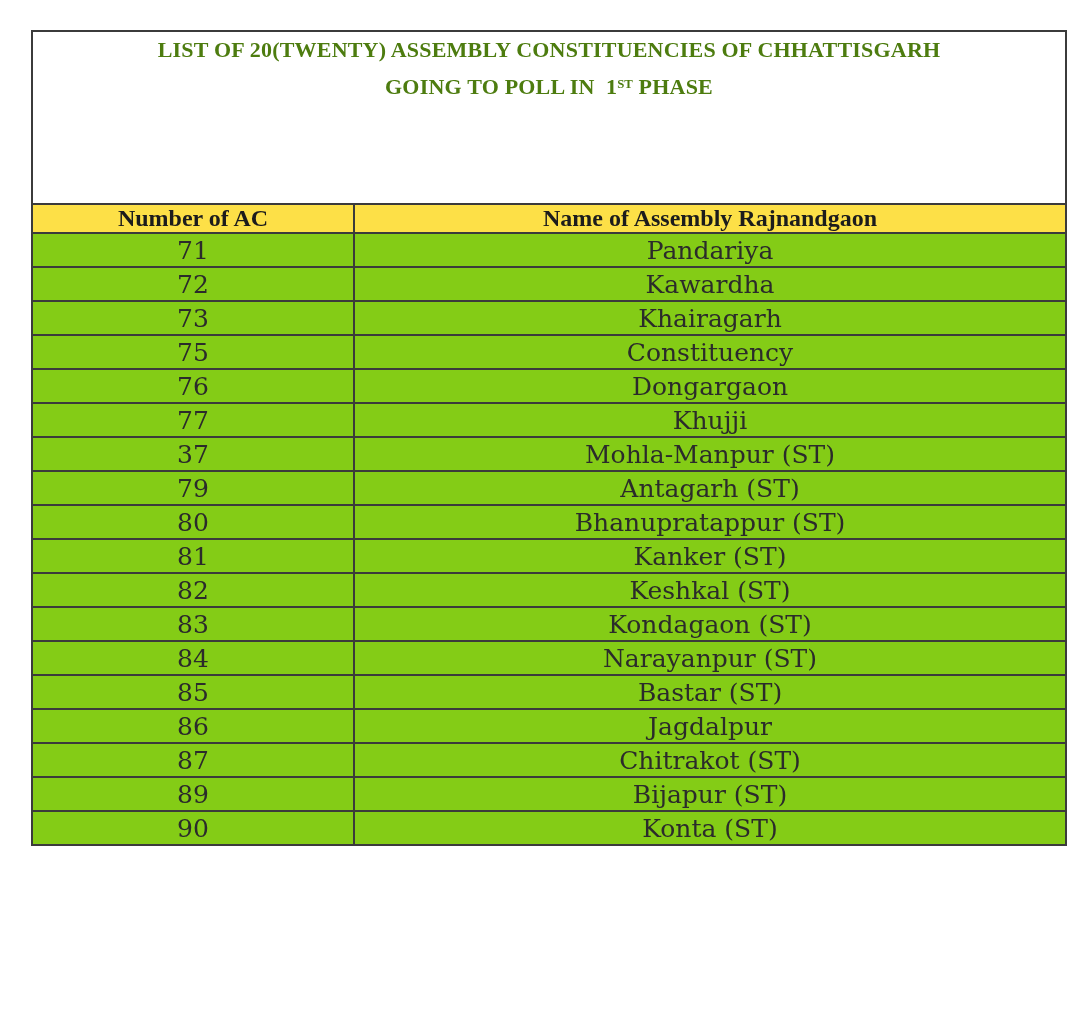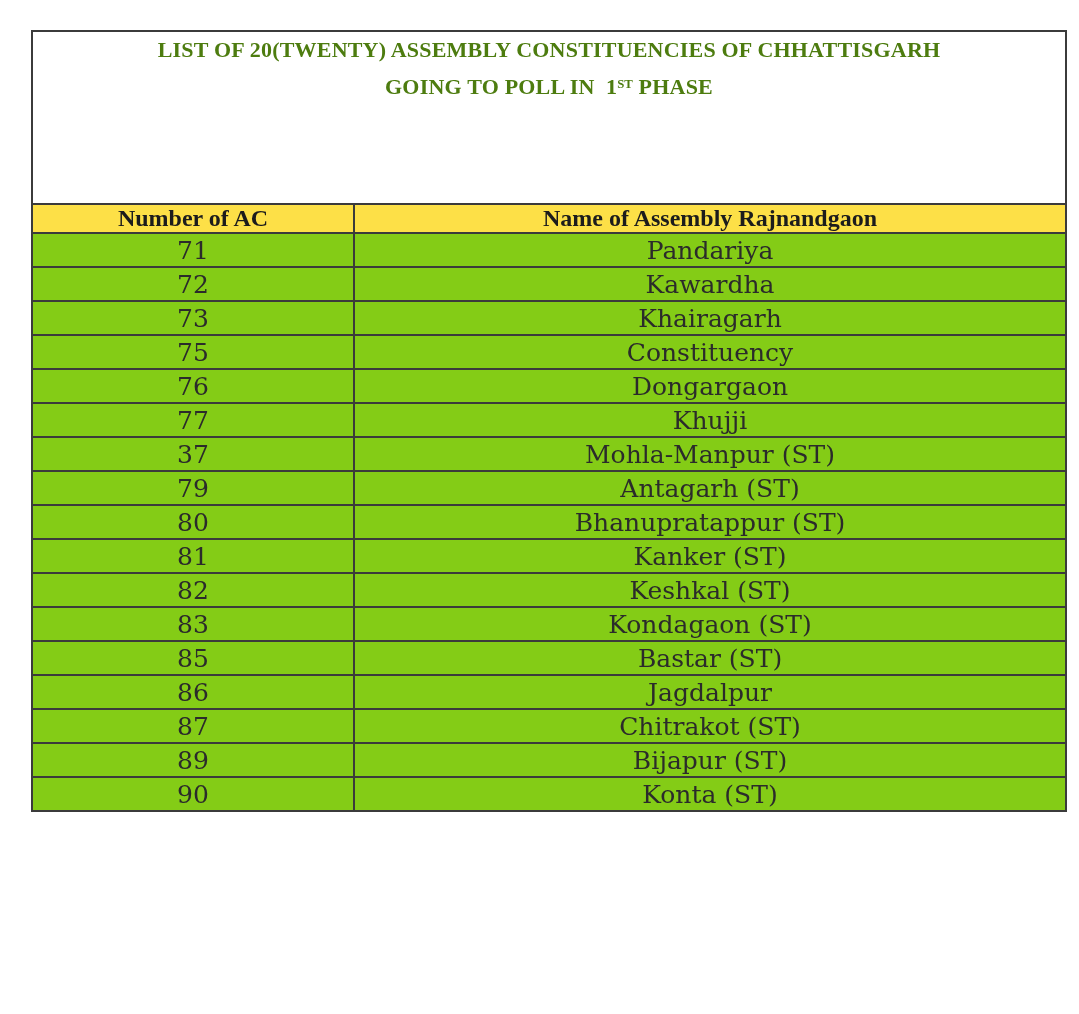--- a/index.html
+++ b/index.html
@@ -134,20 +134,24 @@
       </tr>
       <tr class="data-row">
         <td>82</td>
         <td>Keshkal (ST)</td>
       </tr>
       <tr class="data-row">
         <td>83</td>
         <td>Kondagaon (ST)</td>
       </tr>
       <tr class="data-row">
+        <td>84</td>
+        <td>Narayanpur (ST)</td>
+      </tr>
+      <tr class="data-row">
         <td>85</td>
         <td>Bastar (ST)</td>
       </tr>
       <tr class="data-row">
         <td>86</td>
         <td>Jagdalpur</td>
       </tr>
       <tr class="data-row">
         <td>87</td>
         <td>Chitrakot (ST)</td>

